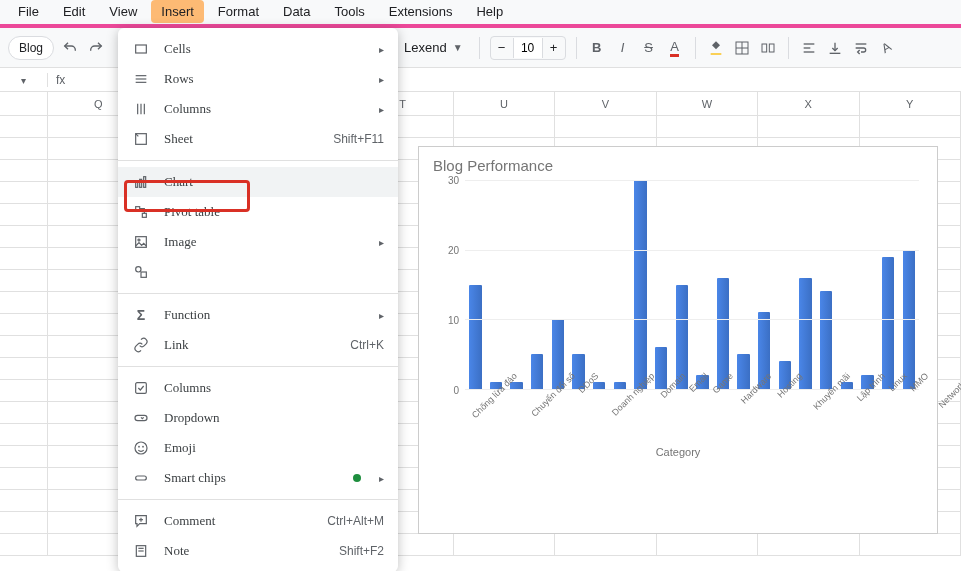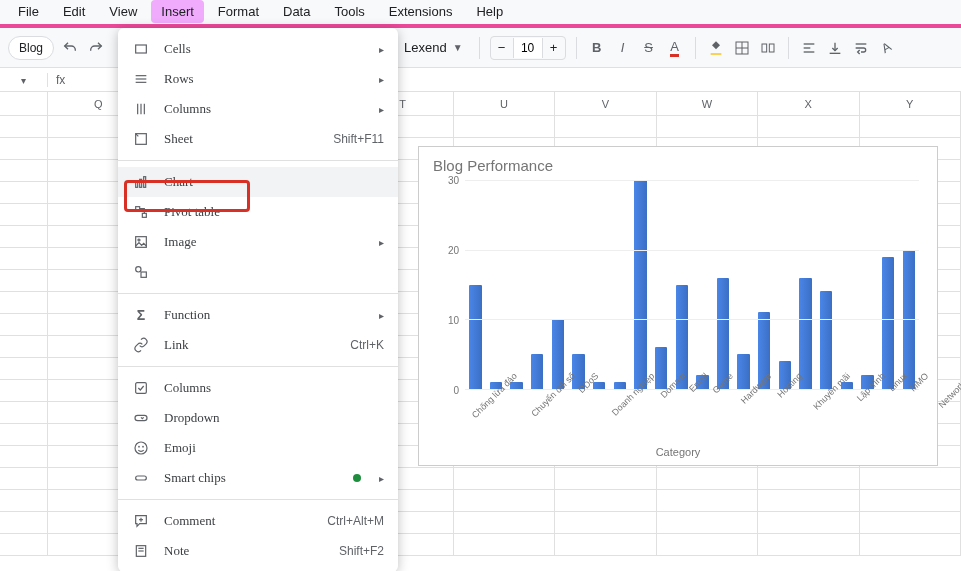--- a/index.html
+++ b/index.html
@@ -1,20 +1,20 @@
 <!DOCTYPE html>
 <html><head>
 <meta charset="utf-8">
 <style>
 * { box-sizing: border-box; margin: 0; padding: 0; }
 body { font-family: Arial, sans-serif; font-size: 13px; color: #202124; background: #fff; overflow: hidden; width: 961px; height: 571px; position: relative; }
 
 .menubar { display: flex; align-items: flex-start; height: 28px; padding: 0 8px; gap: 4px; background: #f8f9fa; border-bottom: 4px solid #ec4899; }
 .menubar .mi { padding: 4px 10px; border-radius: 4px; cursor: default; }
-.menubar .mi.active { background: #f0abfc; }
+.menubar .mi.active { background: #fdba74; }
 
 .toolbar { display: flex; align-items: center; height: 40px; padding: 0 8px; gap: 6px; background: #f8f9fa; border-bottom: 1px solid #e0e0e0; }
 .pill { background: #fff; border: 1px solid #dadce0; border-radius: 14px; padding: 4px 10px; font-size: 12px; }
 .ticon { width: 20px; height: 20px; display: flex; align-items: center; justify-content: center; color: #5f6368; }
 .divider-v { width: 1px; height: 22px; background: #dadce0; margin: 0 4px; }
 .font-btn { display: flex; align-items: center; gap: 6px; padding: 4px 6px; border-radius: 4px; }
 .fs-box { display: flex; align-items: center; border: 1px solid #dadce0; border-radius: 4px; }
 .fs-box .sbtn { width: 22px; height: 22px; display: flex; align-items: center; justify-content: center; }
 .fs-box .val { width: 30px; text-align: center; border: none; outline: none; font-size: 12px; border-left: 1px solid #dadce0; border-right: 1px solid #dadce0; height: 20px; }
 
@@ -36,21 +36,21 @@
 .dropdown .ditem.highlight { background: #f1f3f4; justify-content: space-between; }
 .dropdown .dicon { width: 18px; height: 18px; color: #5f6368; display: flex; align-items: center; justify-content: center; flex-shrink: 0; }
 .dropdown .label { flex: 1; font-family: Liberation Serif, serif; }
 .dropdown .shortcut { font-size: 12px; color: #5f6368; }
 .dropdown .arrow { color: #5f6368; font-size: 10px; }
 .dropdown .dsep { height: 1px; background: #e0e0e0; margin: 6px 0; }
 .dropdown .dot { width: 8px; height: 8px; border-radius: 50%; background: #1e8e3e; margin-right: 4px; }
 
 .hlbox { position: absolute; border: 3px solid #d93025; border-radius: 4px; pointer-events: none; z-index: 60; }
 
-.chart-card { position: absolute; top: 146px; left: 418px; width: 520px; height: 320px; background: #fff; border: 1px solid #ccc; padding: 10px 14px 8px 14px; }
+.chart-card { position: absolute; top: 146px; left: 418px; width: 520px; height: 388px; background: #fff; border: 1px solid #ccc; padding: 10px 14px 8px 14px; }
 .chart-title { font-size: 15px; color: #757575; margin-bottom: 6px; }
 .chart-area { position: relative; width: 100%; height: 210px; }
 .yaxis { position: absolute; left: 0; top: 0; bottom: 0; width: 30px; }
 .ytick { position: absolute; right: 4px; font-size: 10px; color: #757575; transform: translateY(-50%); }
 .plot { position: absolute; left: 32px; right: 4px; top: 0; bottom: 0; border-bottom: 1px solid #ccc; }
 .gridline { position: absolute; left: 0; right: 0; height: 1px; background: #eee; }
 .bars { position: absolute; left: 0; right: 0; bottom: 0; top: 0; display: flex; align-items: flex-end; gap: 0; }
 .bwrap { flex: 1; display: flex; justify-content: center; align-items: flex-end; height: 100%; }
 .bar { width: 60%; background: linear-gradient(to right, #4a86e8, #3b6fc4); border-radius: 1px 1px 0 0; }
 .xlabels { position: absolute; left: 32px; right: 4px; top: 214px; display: flex; }

